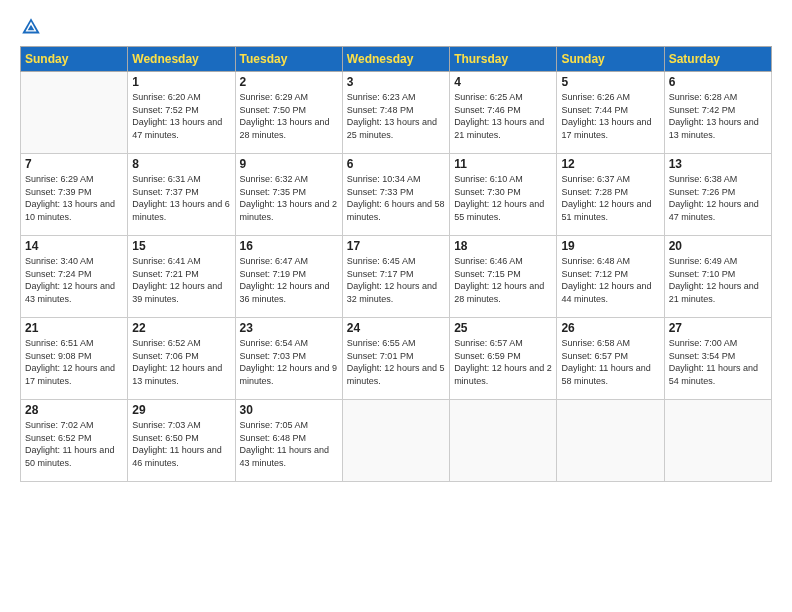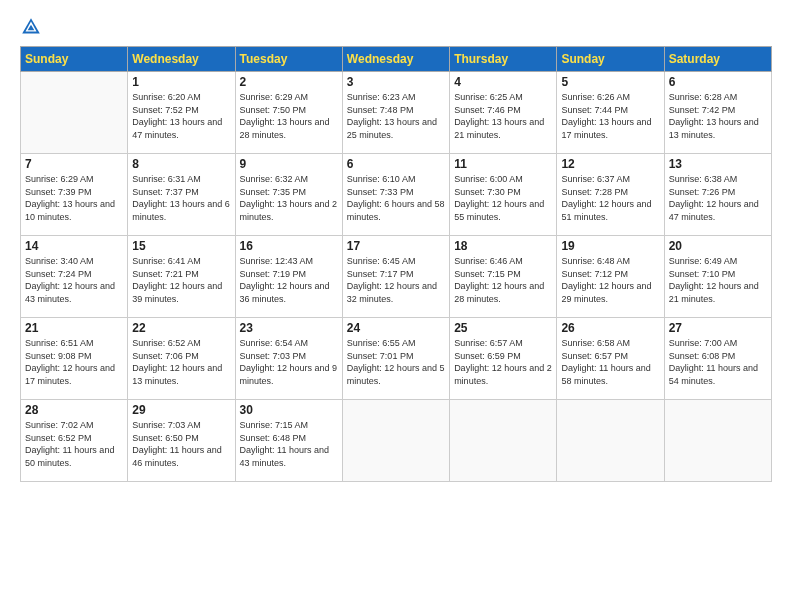--- a/index.html
+++ b/index.html
@@ -190,29 +190,29 @@
             <span class="day-number">9</span>
             <div class="day-info">
               <div>Sunrise: 6:32 AM</div>
               <div>Sunset: 7:35 PM</div>
               <div>Daylight: 13 hours and 2 minutes.</div>
             </div>
           </td>
           <td>
             <span class="day-number">6</span>
             <div class="day-info">
-              <div>Sunrise: 6:10 AM</div>
+              <div>Sunrise: 10:34 AM</div>
               <div>Sunset: 7:33 PM</div>
               <div>Daylight: 6 hours and 58 minutes.</div>
             </div>
           </td>
           <td>
             <span class="day-number">11</span>
             <div class="day-info">
-              <div>Sunrise: 6:00 AM</div>
+              <div>Sunrise: 6:10 AM</div>
               <div>Sunset: 7:30 PM</div>
               <div>Daylight: 12 hours and 55 minutes.</div>
             </div>
           </td>
           <td>
             <span class="day-number">12</span>
             <div class="day-info">
               <div>Sunrise: 6:37 AM</div>
               <div>Sunset: 7:28 PM</div>
               <div>Daylight: 12 hours and 51 minutes.</div>
@@ -240,21 +240,21 @@
             <span class="day-number">15</span>
             <div class="day-info">
               <div>Sunrise: 6:41 AM</div>
               <div>Sunset: 7:21 PM</div>
               <div>Daylight: 12 hours and 39 minutes.</div>
             </div>
           </td>
           <td>
             <span class="day-number">16</span>
             <div class="day-info">
-              <div>Sunrise: 12:43 AM</div>
+              <div>Sunrise: 6:47 AM</div>
               <div>Sunset: 7:19 PM</div>
               <div>Daylight: 12 hours and 36 minutes.</div>
             </div>
           </td>
           <td>
             <span class="day-number">17</span>
             <div class="day-info">
               <div>Sunrise: 6:45 AM</div>
               <div>Sunset: 7:17 PM</div>
               <div>Daylight: 12 hours and 32 minutes.</div>
@@ -266,21 +266,21 @@
               <div>Sunrise: 6:46 AM</div>
               <div>Sunset: 7:15 PM</div>
               <div>Daylight: 12 hours and 28 minutes.</div>
             </div>
           </td>
           <td>
             <span class="day-number">19</span>
             <div class="day-info">
               <div>Sunrise: 6:48 AM</div>
               <div>Sunset: 7:12 PM</div>
-              <div>Daylight: 12 hours and 29 minutes.</div>
+              <div>Daylight: 12 hours and 44 minutes.</div>
             </div>
           </td>
           <td>
             <span class="day-number">20</span>
             <div class="day-info">
               <div>Sunrise: 6:49 AM</div>
               <div>Sunset: 7:10 PM</div>
               <div>Daylight: 12 hours and 21 minutes.</div>
             </div>
           </td>
@@ -331,21 +331,21 @@
             <div class="day-info">
               <div>Sunrise: 6:58 AM</div>
               <div>Sunset: 6:57 PM</div>
               <div>Daylight: 11 hours and 58 minutes.</div>
             </div>
           </td>
           <td>
             <span class="day-number">27</span>
             <div class="day-info">
               <div>Sunrise: 7:00 AM</div>
-              <div>Sunset: 6:08 PM</div>
+              <div>Sunset: 3:54 PM</div>
               <div>Daylight: 11 hours and 54 minutes.</div>
             </div>
           </td>
         </tr>
         <tr>
           <td>
             <span class="day-number">28</span>
             <div class="day-info">
               <div>Sunrise: 7:02 AM</div>
               <div>Sunset: 6:52 PM</div>
@@ -356,21 +356,21 @@
             <span class="day-number">29</span>
             <div class="day-info">
               <div>Sunrise: 7:03 AM</div>
               <div>Sunset: 6:50 PM</div>
               <div>Daylight: 11 hours and 46 minutes.</div>
             </div>
           </td>
           <td>
             <span class="day-number">30</span>
             <div class="day-info">
-              <div>Sunrise: 7:15 AM</div>
+              <div>Sunrise: 7:05 AM</div>
               <div>Sunset: 6:48 PM</div>
               <div>Daylight: 11 hours and 43 minutes.</div>
             </div>
           </td>
           <td class="empty-cell"></td>
           <td class="empty-cell"></td>
           <td class="empty-cell"></td>
           <td class="empty-cell"></td>
         </tr>
       </tbody>

